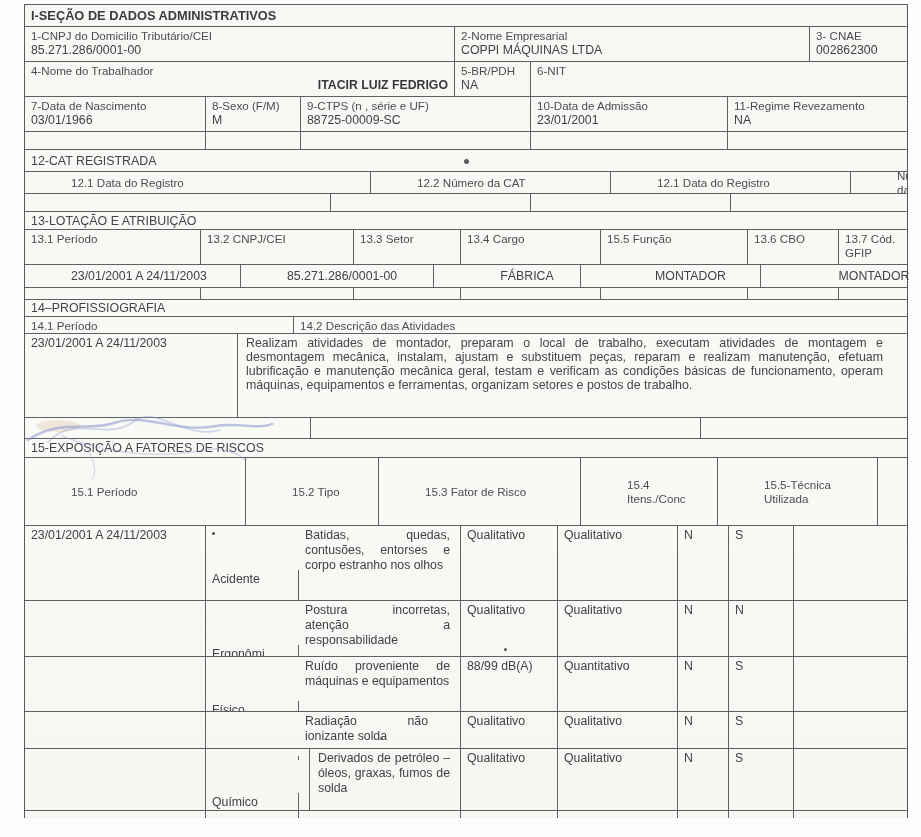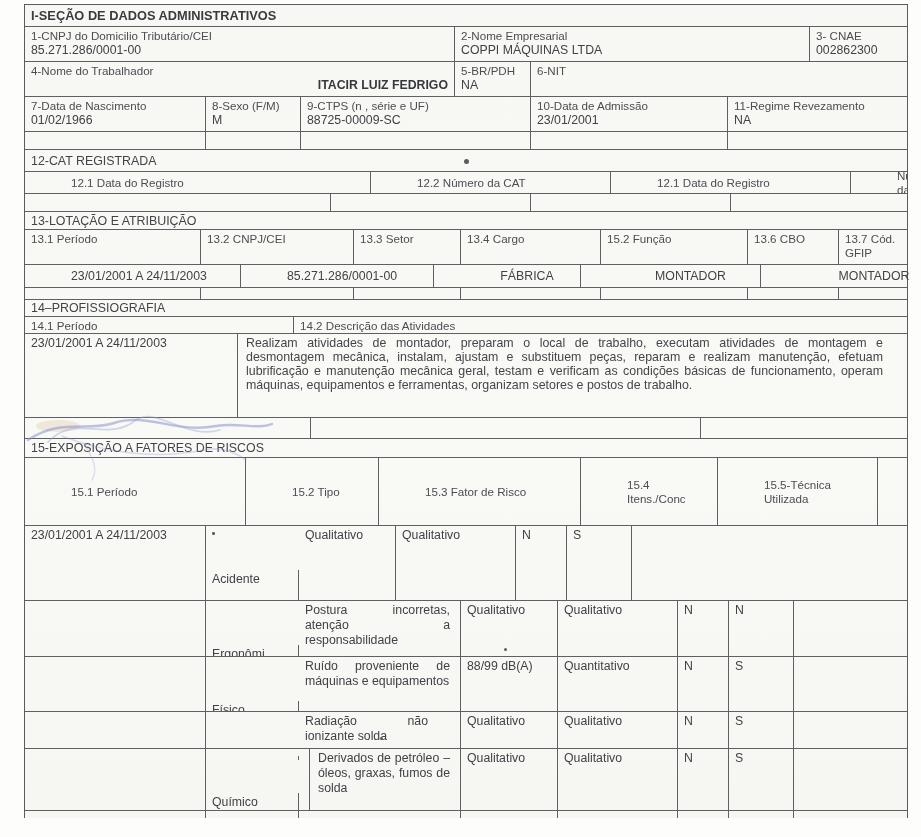--- a/index.html
+++ b/index.html
@@ -67,21 +67,21 @@
       <div class="val">NA</div>
     </div>
     <div class="cell last">
       <div class="lab">6-NIT</div>
     </div>
   </div>
 
   <div class="row" style="height:35px">
     <div class="cell" style="flex-basis:181px">
       <div class="lab">7-Data de Nascimento</div>
-      <div class="val">01/02/1966</div>
+      <div class="val">03/01/1966</div>
     </div>
     <div class="cell" style="flex-basis:95px">
       <div class="lab">8-Sexo (F/M)</div>
       <div class="val">M</div>
     </div>
     <div class="cell" style="flex-basis:230px">
       <div class="lab">9-CTPS (n , série e UF)</div>
       <div class="val">88725-00009-SC</div>
     </div>
     <div class="cell" style="flex-basis:197px">
@@ -118,21 +118,21 @@
     <div class="cell last"></div>
   </div>
 
   <div class="row band plain" style="height:18px">13-LOTAÇÃO E ATRIBUIÇÃO</div>
 
   <div class="row" style="height:35px">
     <div class="cell lab" style="flex-basis:176px">13.1 Período</div>
     <div class="cell lab" style="flex-basis:153px">13.2 CNPJ/CEI</div>
     <div class="cell lab" style="flex-basis:107px">13.3 Setor</div>
     <div class="cell lab" style="flex-basis:140px">13.4 Cargo</div>
-    <div class="cell lab" style="flex-basis:147px">15.2 Função</div>
+    <div class="cell lab" style="flex-basis:147px">15.5 Função</div>
     <div class="cell lab" style="flex-basis:91px">13.6 CBO</div>
     <div class="cell lab last">13.7 Cód. GFIP</div>
   </div>
 
   <div class="row" style="height:23px">
     <div class="cell val vc" style="flex-basis:176px">23/01/2001 A 24/11/2003</div>
     <div class="cell val vc" style="flex-basis:153px">85.271.286/0001-00</div>
     <div class="cell val vc tc" style="flex-basis:107px">FÁBRICA</div>
     <div class="cell val vc tc" style="flex-basis:140px">MONTADOR</div>
     <div class="cell val vc tc" style="flex-basis:147px">MONTADOR</div>
@@ -177,20 +177,21 @@
     <div class="cell lab vc" style="flex-basis:97px">15.4 Itens./Conc</div>
     <div class="cell lab vc" style="flex-basis:120px">15.5-Técnica Utilizada</div>
     <div class="cell lab vc" style="flex-basis:51px;padding-right:4px">22.8 EPC Eficaz (S/N)</div>
     <div class="cell lab vc" style="flex-basis:65px;padding-right:30px">15.7 EPI Eficaz (S/N)</div>
     <div class="cell lab vc tc last">15.8 CA EPI</div>
   </div>
 
   <div class="row" style="height:75px">
     <div class="cell val" style="flex-basis:181px">23/01/2001 A 24/11/2003</div>
     <div class="cell val tipo" style="flex-basis:93px">Acidente</div>
+    <div class="cell val just fator" style="flex-basis:162px">Batidas, quedas, contusões, entorses e corpo estranho nos olhos</div>
     <div class="cell val" style="flex-basis:97px">Qualitativo</div>
     <div class="cell val" style="flex-basis:120px">Qualitativo</div>
     <div class="cell val" style="flex-basis:51px">N</div>
     <div class="cell val" style="flex-basis:65px">S</div>
     <div class="cell val last"></div>
   </div>
 
   <div class="row" style="height:56px">
     <div class="cell val" style="flex-basis:181px"></div>
     <div class="cell val tipo" style="flex-basis:93px;overflow-wrap:anywhere">Ergonômico</div>

